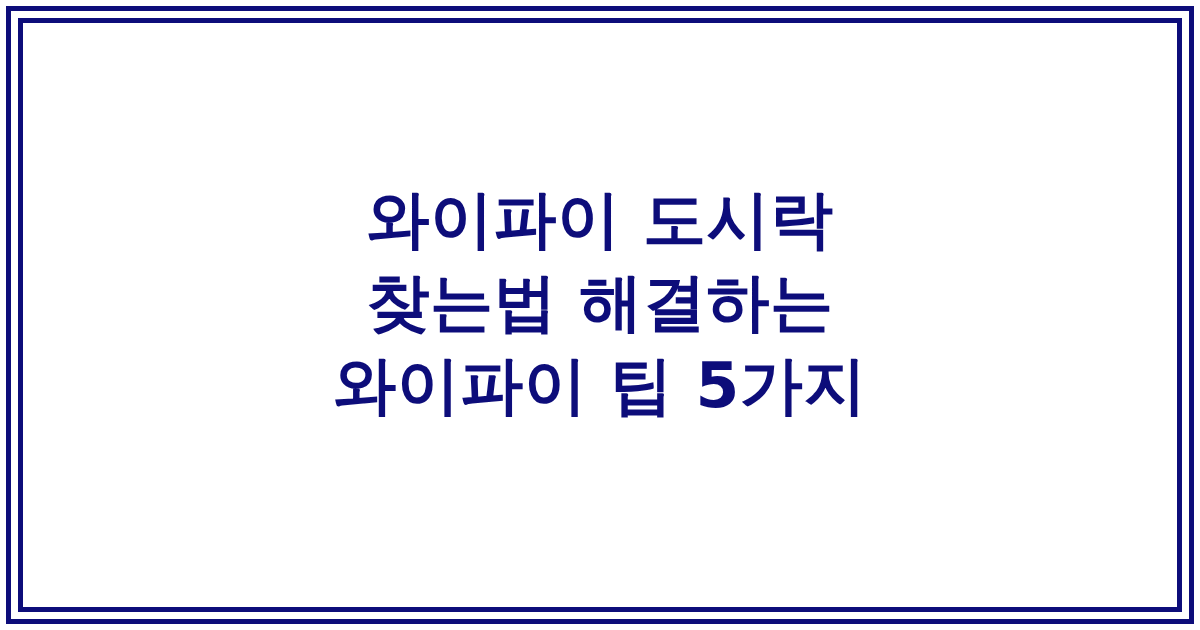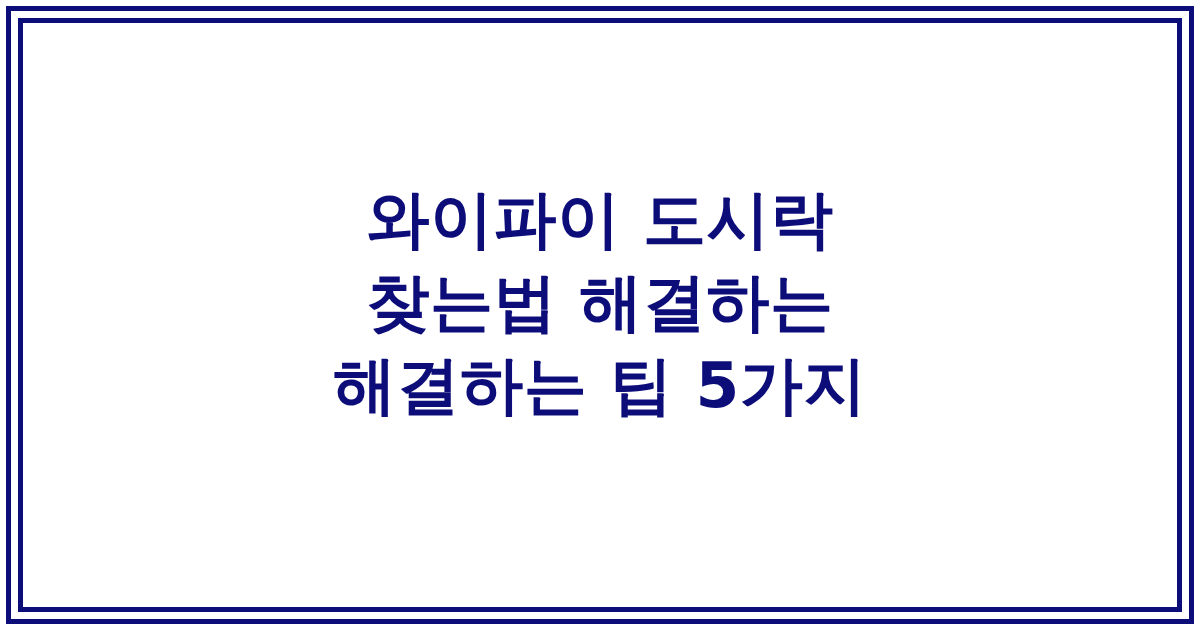--- a/index.html
+++ b/index.html
@@ -71,16 +71,16 @@
 <body>
 
 <div class="thumbnail-canvas">
 
   <div class="frame-outer"></div>
   <div class="frame-inner"></div>
 
   <div class="title-block">
     <span class="title-line">와이파이 도시락</span>
     <span class="title-line">찾는법 해결하는</span>
-    <span class="title-line">해결하는 팁 5가지</span>
+    <span class="title-line">와이파이 팁 5가지</span>
   </div>
 
 </div>
 
 </body></html>

